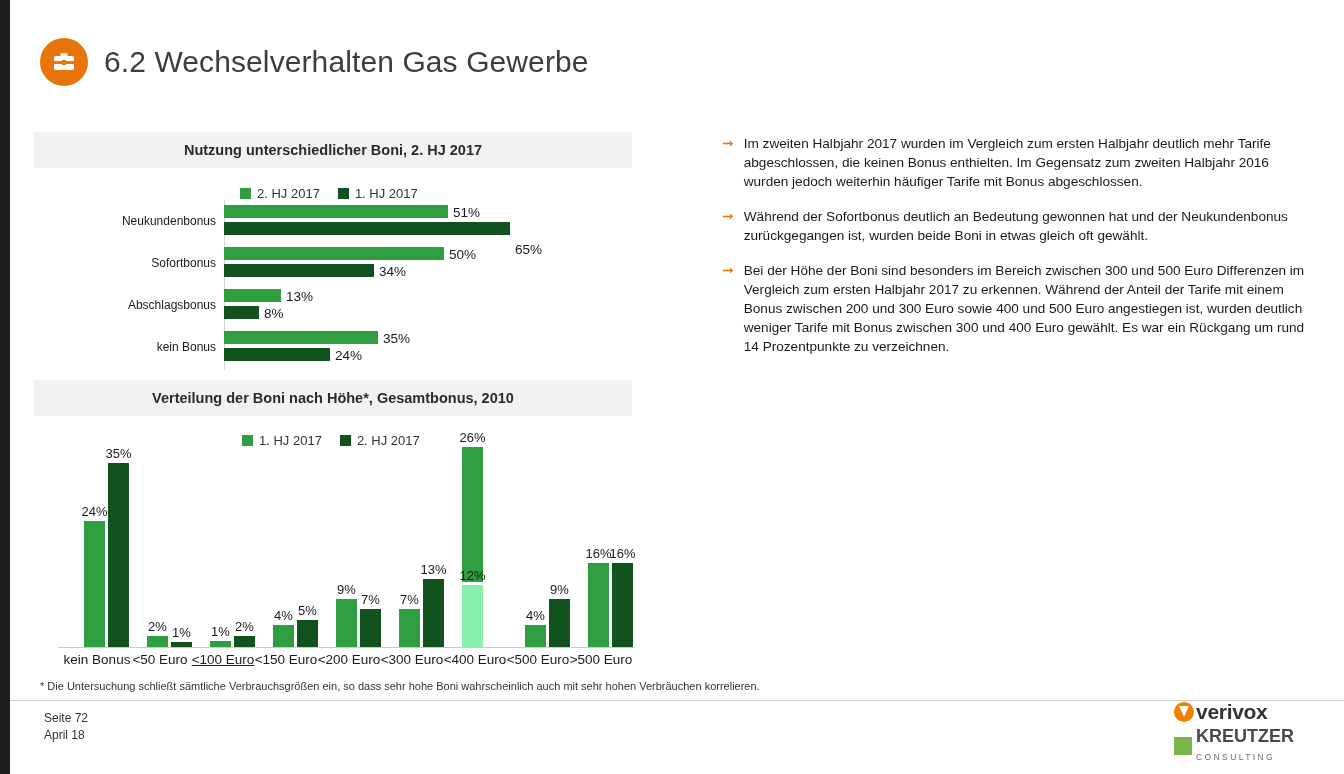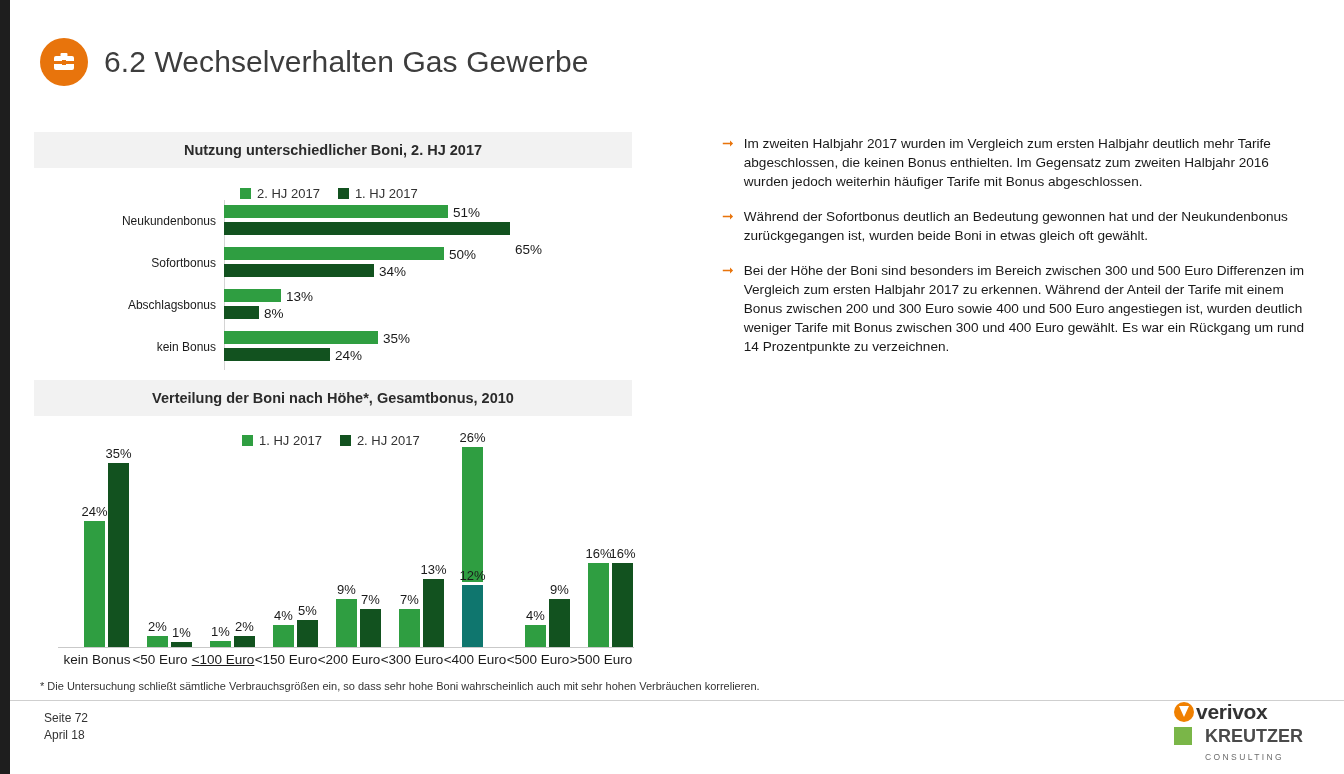--- a/index.html
+++ b/index.html
@@ -137,21 +137,21 @@
   .v-mark {
     display:inline-block; width:20px; height:20px; border-radius:50%;
     background:#f08000; position:relative;
   }
   .v-mark:after {
     content:""; position:absolute; left:5px; top:4px;
     width:0; height:0; border-left:5px solid transparent;
     border-right:5px solid transparent; border-top:11px solid #fff;
   }
   .logo-kreutzer {
-    margin-top:3px; display:flex; align-items:flex-start; gap:13px;
+    margin-top:3px; display:flex; align-items:center; gap:4px;
   }
   .k-mark {
     width:18px; height:18px; background:#7ab648;
   }
   .k-text { font-size:18px; font-weight:bold; color:#4a4a4a; line-height:18px;}
   .k-sub { font-size:8.5px; letter-spacing:2.4px; color:#6d6d6d; }
 </style>
 </head>
 <body>
 
@@ -313,21 +313,21 @@
       </div>
       <div class="vbar" style="background:#12521f;height:68px;">
         <span class="vbar-val">13%</span>
       </div>
     </div>
 
     <div class="v-group" style="left:404px;flex-direction:column;">
       <div class="vbar" style="background:#2f9e41;height:137px;">
         <span class="vbar-val">26%</span>
       </div>
-      <div class="vbar" style="background:#0f766e;height:63px;">
+      <div class="vbar" style="background:#86efac;height:63px;">
         <span class="vbar-val">12%</span>
       </div>
     </div>
 
     <div class="v-group" style="left:467px;">
       <div class="vbar" style="background:#2f9e41;height:22px;">
         <span class="vbar-val">4%</span>
       </div>
       <div class="vbar" style="background:#12521f;height:48px;">
         <span class="vbar-val">9%</span>

